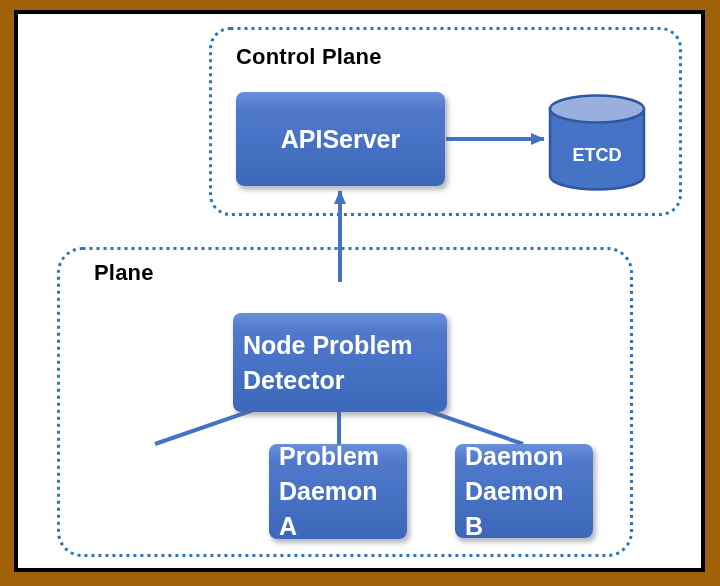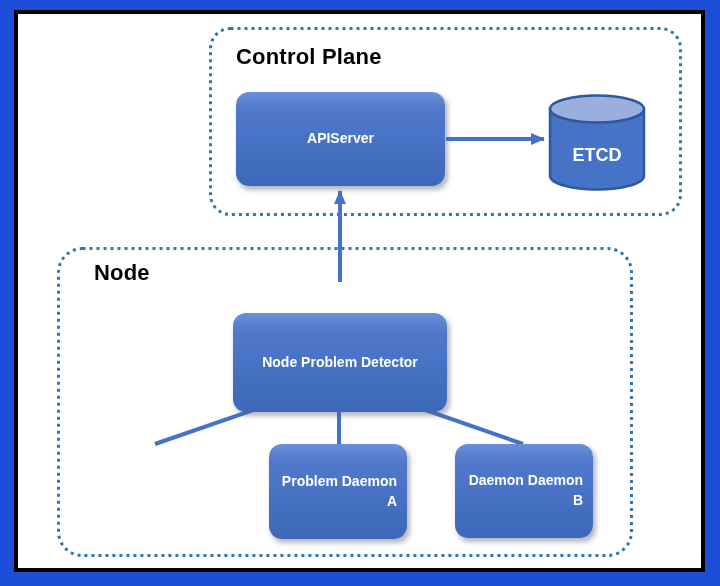--- a/index.html
+++ b/index.html
@@ -1,26 +1,26 @@
 <!DOCTYPE html>
 <html><head>
 <meta charset="utf-8">
 <style>
   html,body{margin:0;padding:0;background:#ffffff;}
   body{font-family:"Liberation Sans", sans-serif;}
-  .canvas{position:relative;width:720px;height:586px;background:#1d4ed8;overflow:hidden;}
+  .canvas{position:relative;width:720px;height:586px;background:#a16207;overflow:hidden;}
   .frame{position:absolute;left:14px;top:10px;width:691px;height:562px;
          border:4px solid #000;box-sizing:border-box;background:#ffffff;}
   .overlay{position:absolute;left:0;top:0;width:720px;height:586px;pointer-events:none;}
   .group-label{position:absolute;color:#000;font-size:22px;font-weight:600;letter-spacing:.2px;}
   .nodebox{position:absolute;display:flex;align-items:center;justify-content:center;
-           text-align:right;color:#fff;font-size:14px;font-weight:700;line-height:1.4;
+           text-align:left;color:#fff;font-size:25px;font-weight:700;line-height:1.4;
            background:linear-gradient(180deg,#6a90d8 0%,#5079cc 18%,#3c68ba 100%);
            box-shadow:2.5px 3.5px 5px rgba(90,95,110,.45);
-           border-radius:13px;box-sizing:border-box;padding:6px 10px;}
+           border-radius:8px;box-sizing:border-box;padding:6px 10px;}
   .cyl{position:absolute;}
   .cyl-label{position:absolute;left:0;top:30px;width:100px;height:66px;display:flex;
              align-items:center;justify-content:center;color:#fff;font-size:18px;font-weight:700;}
 </style>
 </head>
 <body>
 
 <div class="canvas">
 
   <div class="frame"></div>
@@ -52,21 +52,21 @@
   <div class="nodebox" style="left:236px;top:92px;width:209px;height:94px;">APIServer</div>
 
   <div class="cyl" style="left:547px;top:92px;width:100px;height:100px;">
     <svg width="100" height="100" viewBox="0 0 100 100">
       <path d="M3 17 L3 84 A47 13.5 0 0 0 97 84 L97 17 Z" stroke-width="2.5" fill="#4573c5" stroke="#2e59a2"></path>
       <ellipse cx="50" cy="17" rx="47" ry="13.5" stroke-width="2.5" fill="#9bafde" stroke="#2e59a2"></ellipse>
     </svg>
     <div class="cyl-label">ETCD</div>
   </div>
 
-  <div class="group-label" style="left:94px;top:260px;">Node</div>
+  <div class="group-label" style="left:94px;top:260px;">Plane</div>
 
   <div class="nodebox" style="left:233px;top:283px;width:214px;height:99px;margin-top:30px;">Node Problem Detector</div>
 
 
   <div class="nodebox" style="left:269px;top:444px;width:138px;height:95px;">Problem Daemon A</div>
 
   <div class="nodebox" style="left:455px;top:444px;width:138px;height:94px;">Daemon Daemon B</div>
 
 </div>
 

